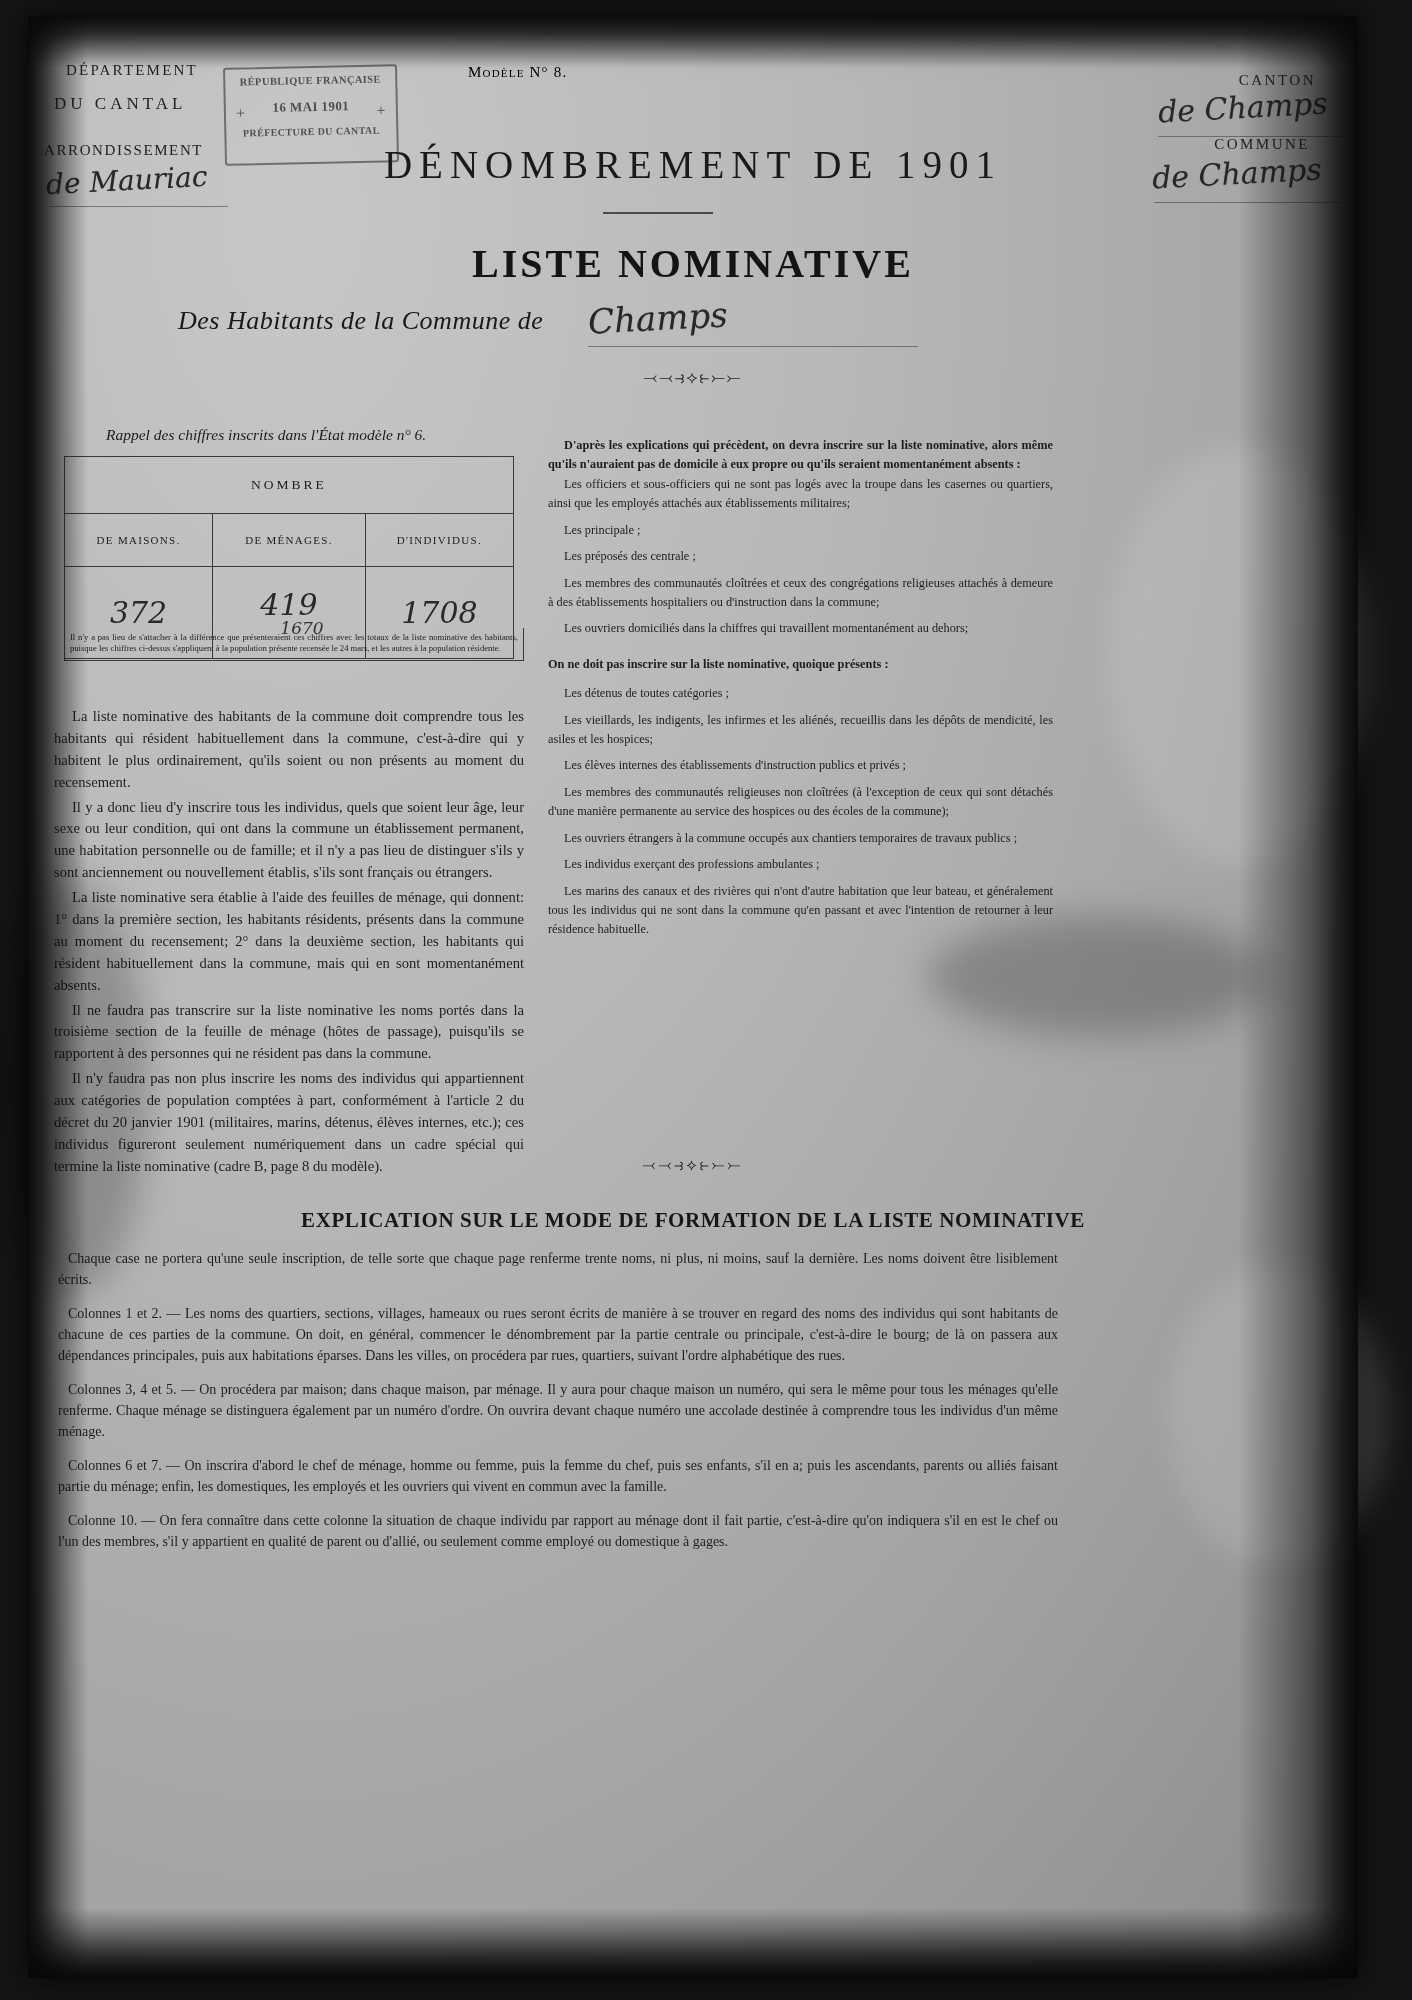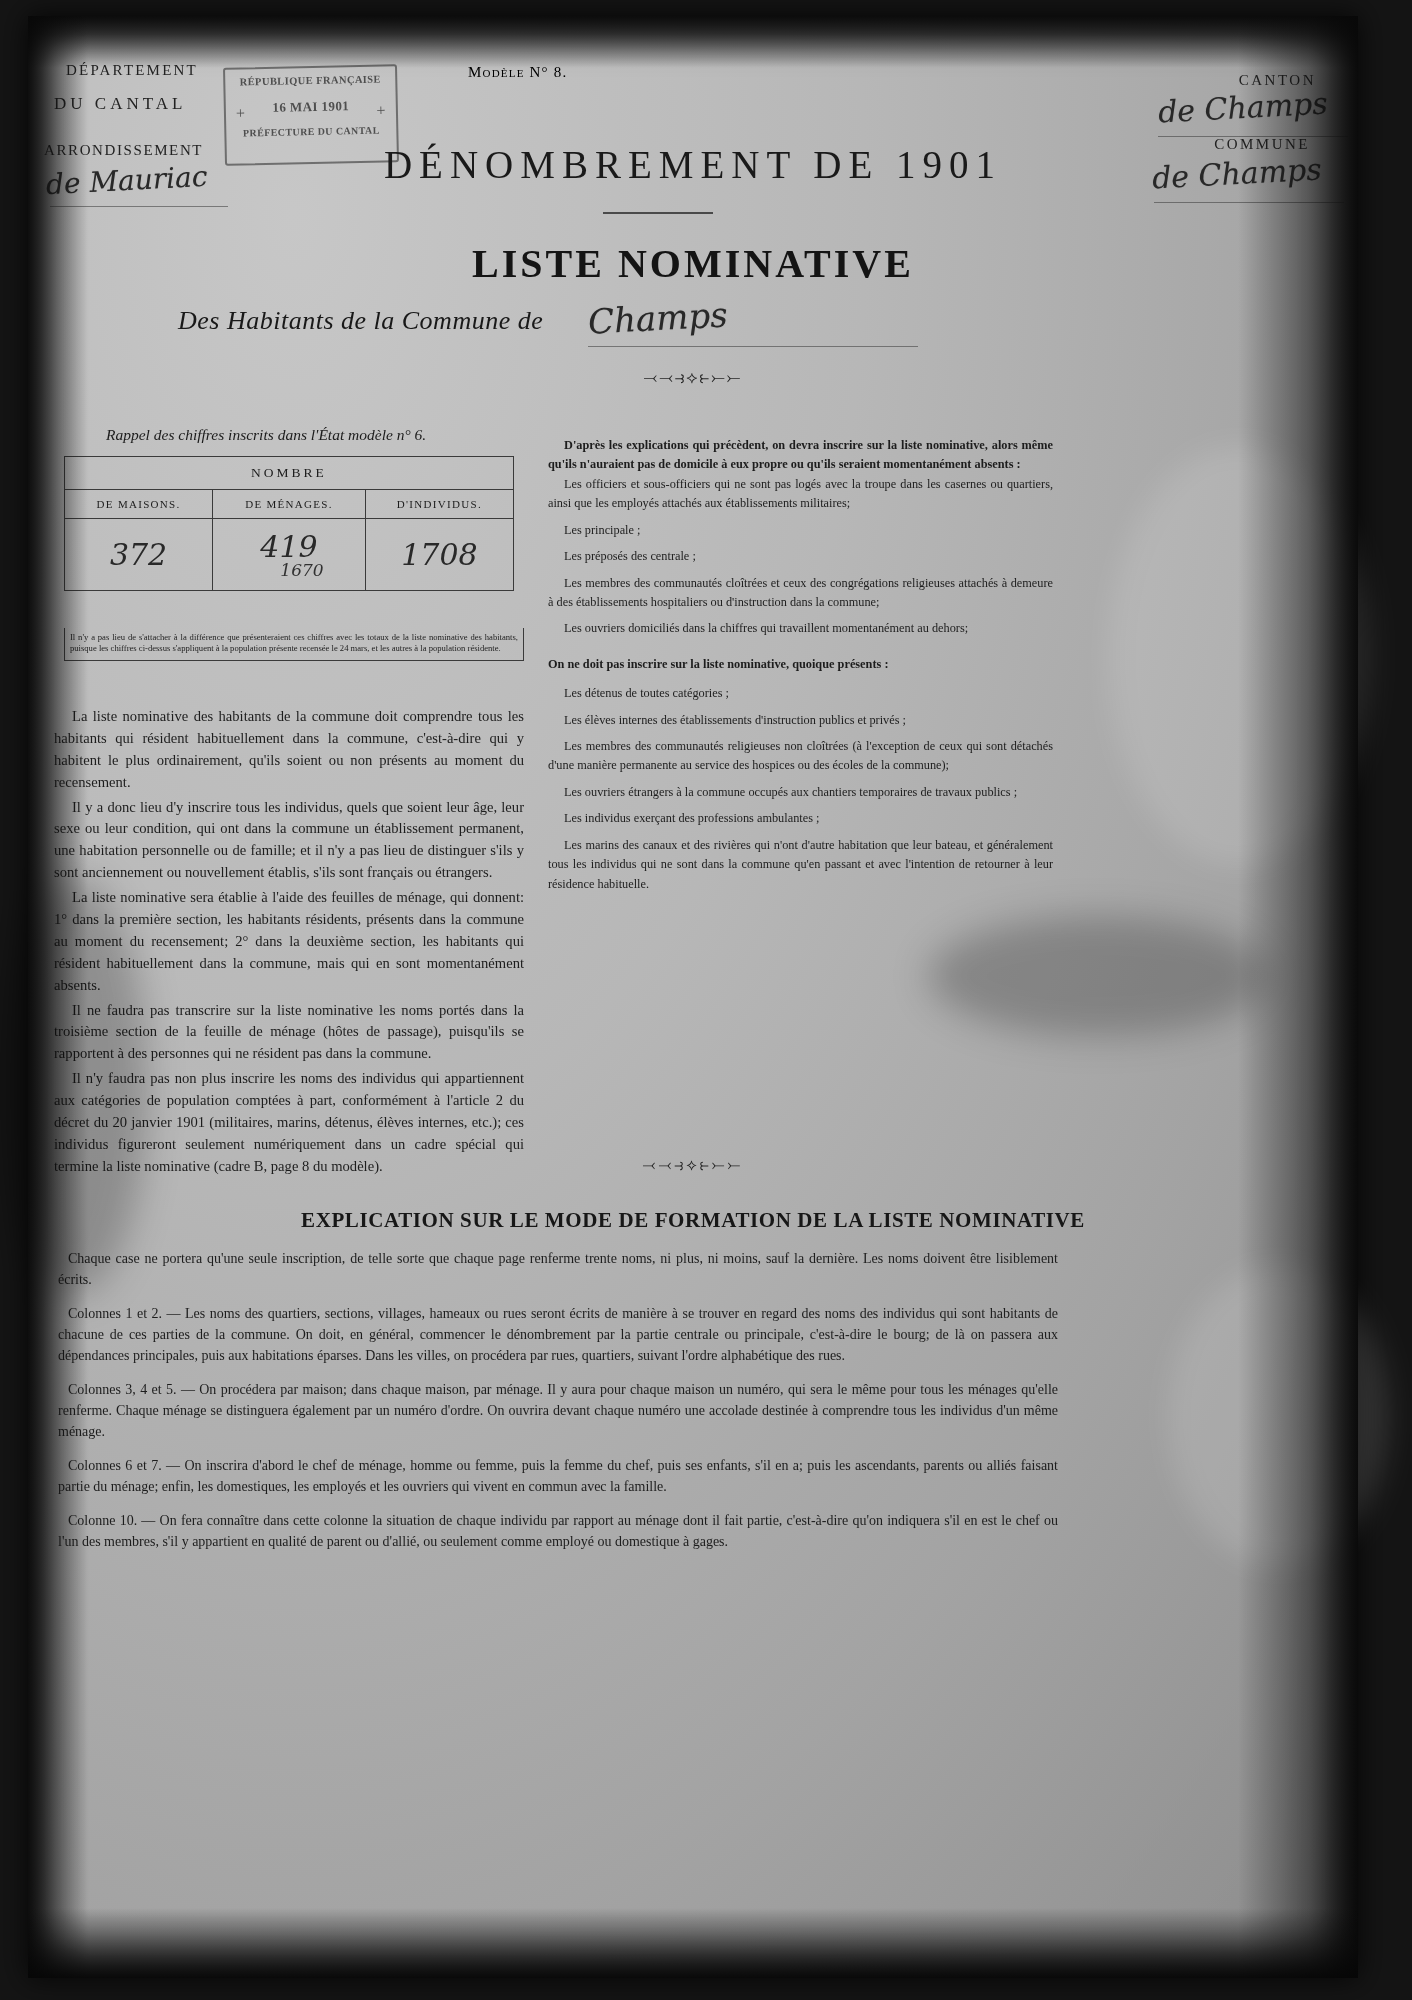--- a/index.html
+++ b/index.html
@@ -63,21 +63,21 @@
   .title-sub{position:absolute;left:150px;top:290px;font-size:26px;font-style:italic;
     font-weight:normal;color:#1b1b1b;letter-spacing:.5px;}
   .rule-small{position:absolute;left:575px;top:196px;width:110px;height:2px;background:#2e2e2e;opacity:.8;}
 
   .orn{position:absolute;left:0;right:0;text-align:center;color:#272727;font-size:17px;letter-spacing:2px;}
 
   
   .rappel{position:absolute;left:78px;top:410px;font-size:15.5px;font-style:italic;color:#1e1e1e;}
   table.nb{position:absolute;left:36px;top:440px;width:450px;border-collapse:collapse;
     font-size:12px;color:#1e1e1e;}
-  table.nb td,table.nb th{border:1px solid #3b3b3b;padding:8px 2px;text-align:center;font-weight:normal;}
+  table.nb td,table.nb th{border:1px solid #3b3b3b;padding:20px 2px;text-align:center;font-weight:normal;}
   .nb-head{letter-spacing:3px;font-size:13.5px;}
   .nb-sub{letter-spacing:1.3px;font-size:11px;}
   .nb-val{height:72px;}
   .hw{font-family:"DejaVu Serif",serif;font-style:italic;font-size:30px;color:#2b2b2b;}
   .hw-small{font-family:"DejaVu Serif",serif;font-style:italic;font-size:17px;color:#333;}
   .note-box{position:absolute;left:36px;top:612px;width:448px;font-size:8.6px;line-height:1.32;
     color:#242424;border:1px solid #3b3b3b;border-top:none;padding:4px 5px 5px 5px;text-align:justify;}
 
   
   .colL{position:absolute;left:26px;top:690px;width:470px;font-size:14.6px;line-height:1.5;
@@ -175,20 +175,21 @@
 
       <div class="colR">
         <p class="lead">D'après les explications qui précèdent, on devra inscrire sur la liste nominative, alors même qu'ils n'auraient pas de domicile à eux propre ou qu'ils seraient momentanément absents :</p>
         <p>Les officiers et sous-officiers qui ne sont pas logés avec la troupe dans les casernes ou quartiers, ainsi que les employés attachés aux établissements militaires;</p>
         <p>Les principale ;</p>
         <p>Les préposés des centrale ;</p>
         <p>Les membres des communautés cloîtrées et ceux des congrégations religieuses attachés à demeure à des établissements hospitaliers ou d'instruction dans la commune;</p>
         <p>Les ouvriers domiciliés dans la chiffres qui travaillent momentanément au dehors;</p>
         <p class="rule-head">On ne doit pas inscrire sur la liste nominative, quoique présents :</p>
         <p>Les détenus de toutes catégories ;</p>
+        <p>Les vieillards, les indigents, les infirmes et les aliénés, recueillis dans les dépôts de mendicité, les asiles et les hospices;</p>
         <p>Les élèves internes des établissements d'instruction publics et privés ;</p>
         <p>Les membres des communautés religieuses non cloîtrées (à l'exception de ceux qui sont détachés d'une manière permanente au service des hospices ou des écoles de la commune);</p>
         <p>Les ouvriers étrangers à la commune occupés aux chantiers temporaires de travaux publics ;</p>
         <p>Les individus exerçant des professions ambulantes ;</p>
         <p>Les marins des canaux et des rivières qui n'ont d'autre habitation que leur bateau, et généralement tous les individus qui ne sont dans la commune qu'en passant et avec l'intention de retourner à leur résidence habituelle.</p>
       </div>
 
       <div class="orn2">⤙⤙⥽⟡⥼⤚⤚</div>
       <div class="expl-title">EXPLICATION SUR LE MODE DE FORMATION DE LA LISTE NOMINATIVE</div>
       <div class="expl">

